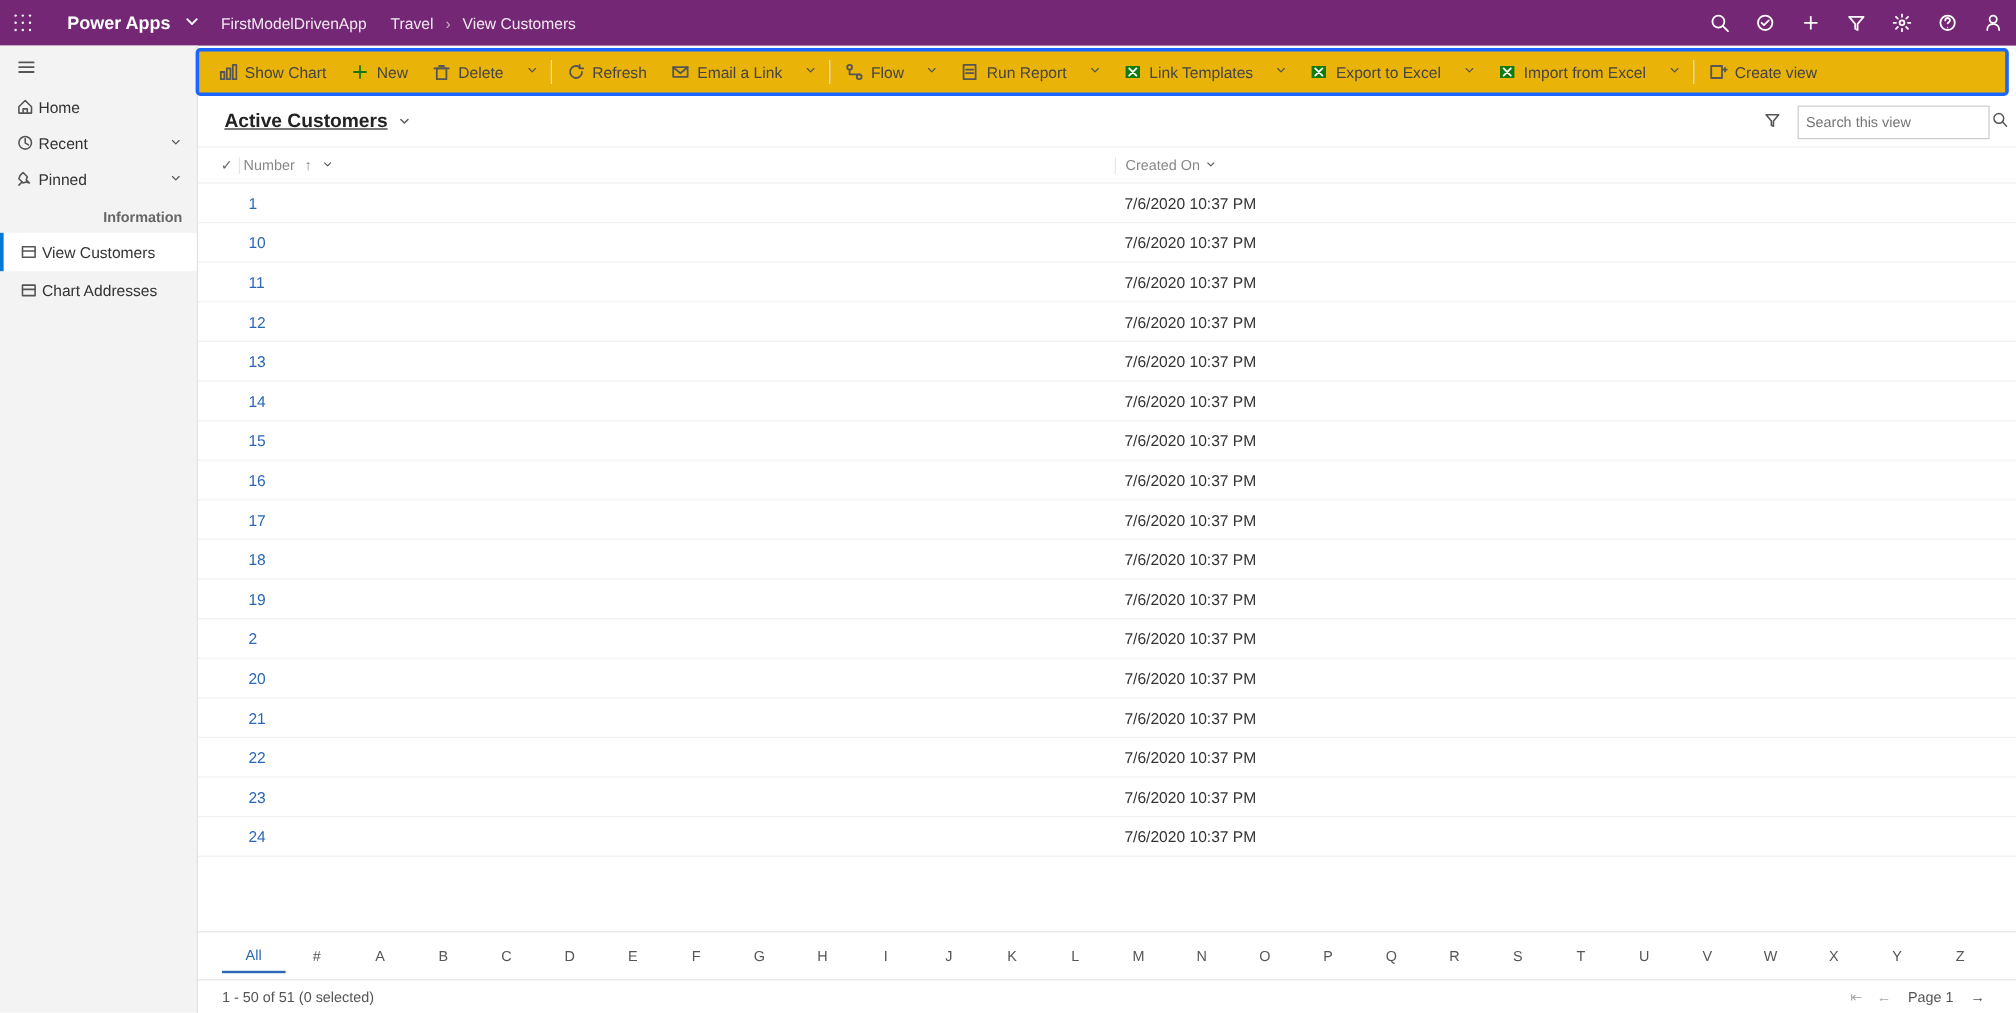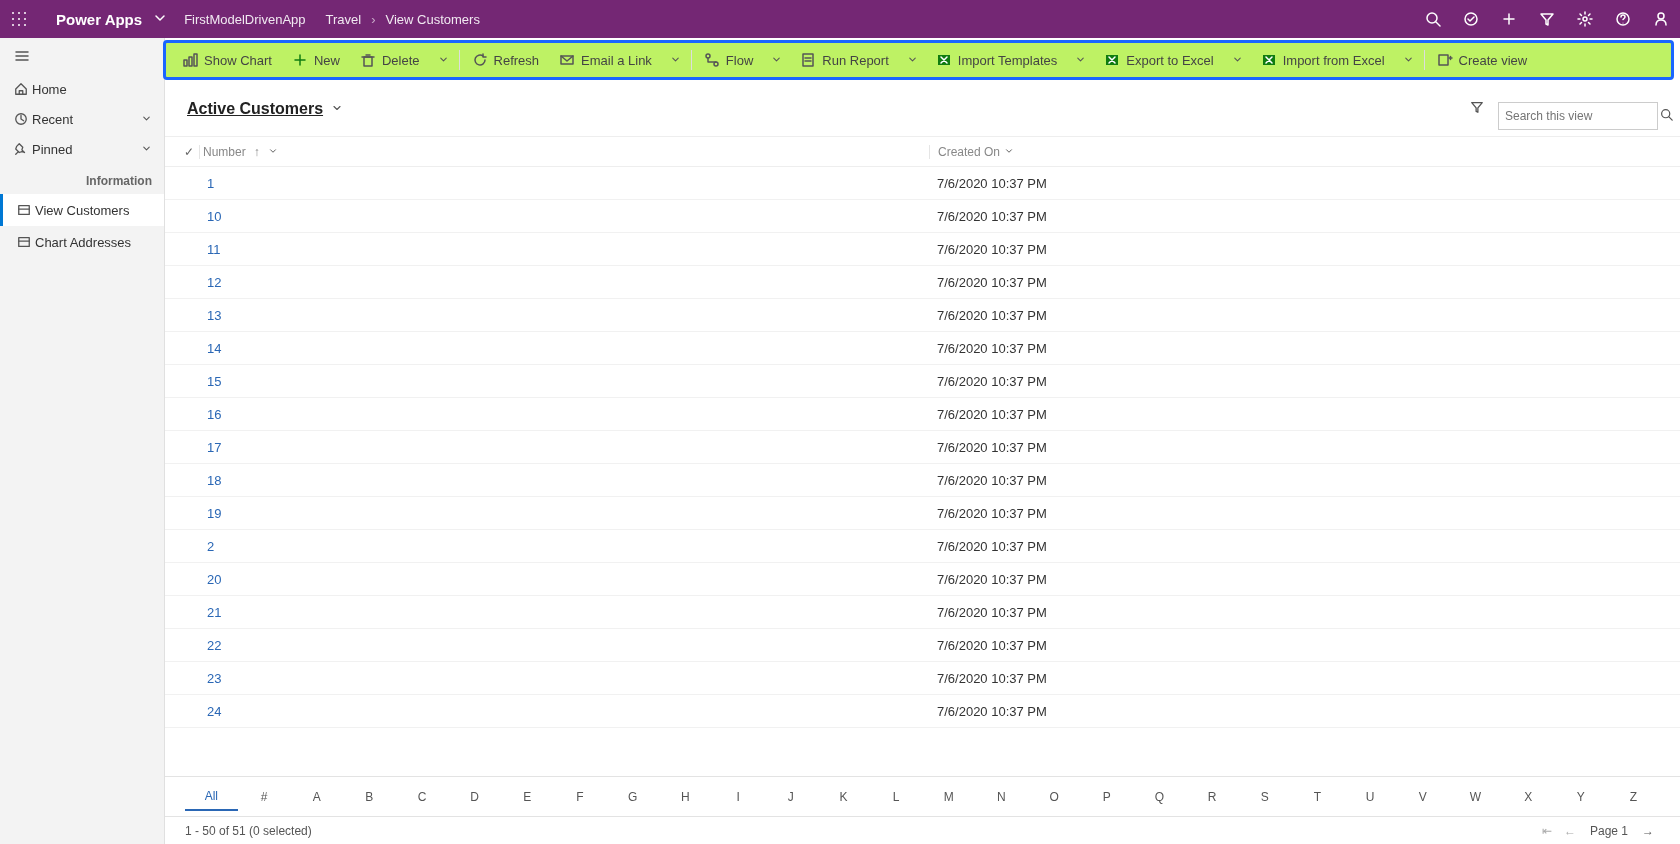--- a/index.html
+++ b/index.html
@@ -37,36 +37,36 @@
 .sidebar .sub-item { height:32px; display:flex; align-items:center; padding:0 12px 0 10px; font-size:13px; color:#333; cursor:pointer; border-left:3px solid transparent;}
 .sidebar .sub-item.active { background:#fff; border-left:3px solid #0078d4;}
 .sidebar .sub-item .ico { width:22px; display:flex;align-items:center;justify-content:center;}
 
 
 .main { flex:1; display:flex; flex-direction:column; min-width:0;}
 .command-bar-wrap {
   border:3px solid #1a66ff;
   border-radius:4px;
   margin:2px 6px 0 -2px;
-  background:#bef264;
+  background:#eab308;
 }
 .command-bar { height:34px; display:flex; align-items:center; padding:0 6px;}
 .cmd-btn { display:flex; align-items:center; height:100%; padding:0 10px; font-size:13px; color:#444; cursor:pointer; white-space:nowrap;}
 .cmd-btn .ico { width:16px; height:16px; margin-right:6px; display:flex;align-items:center;justify-content:center;}
 .cmd-btn .ico.green svg{stroke:#107c10;}
 .cmd-btn .ico.excel svg{fill:#107c10;stroke:none;}
 .cmd-chev { padding:0 8px; color:#888; cursor:pointer;}
 .cmd-sep { width:1px; height:20px; background:#ddd; margin:0 2px;}
 
 .view-header { display:flex; align-items:center; padding:8px 22px 2px;}
 .view-title { font-size:16px; font-weight:600; color:#222;text-decoration:underline;}
 .view-title-chev { margin-left:8px; color:#666; cursor:pointer; font-size:12px;}
 .view-header .flex { flex:1;}
 .filter-icon { margin-right:14px;color:#666;cursor:pointer;}
-.search-box { display:flex; align-items:center; border:1px solid #ccc; height:28px; width:160px; padding:0 6px; background:#fff;margin-top:14px;}
+.search-box { display:flex; align-items:center; border:1px solid #ccc; height:28px; width:160px; padding:0 6px; background:#fff;}
 .search-box input { border:none; outline:none; font-size:12px; flex:1; background:transparent;}
 .search-box .s-icon{color:#666;}
 
 .grid-wrap { flex:1; overflow-y:auto; border-top:1px solid #eee; margin:4px 0 0 0;}
 .grid-header-row { display:flex; align-items:center; height:30px; font-size:12px; color:#888; border-bottom:1px solid #eee; padding-left:14px; position:sticky; top:0; background:#fff;}
 .grid-header-row .check-col { width:20px; text-align:center; color:#666;}
 .grid-header-row .num-col { flex:0 0 730px; padding-left:3px; display:flex;align-items:center;gap:8px; border-left:1px solid #e5e5e5;}
 .grid-header-row .created-col { flex:1; border-left:1px solid #e5e5e5; padding-left:8px; display:flex;align-items:center;gap:4px;}
 .grid-row { display:flex; align-items:center; height:33px; font-size:13px; color:#333; border-bottom:1px solid #f1f1f1; padding-left:14px; cursor:pointer;}
 .grid-row .check-col { width:20px;}
@@ -308,21 +308,21 @@
       <div class="cmd-chev"><svg viewBox="0 0 16 16" width="11" height="11">
               <polyline points="4,6 8,10 12,6"></polyline>
             </svg></div>
       <div class="cmd-btn">
         <span class="ico excel">
               <svg viewBox="0 0 16 16">
                 <rect class="excel-rect" x="2" y="3" width="12" height="10"></rect>
                 <path d="M5 5l6 6M11 5l-6 6" stroke="#fff"></path>
               </svg>
             </span>
-        <span>Import Templates</span>
+        <span>Link Templates</span>
       </div>
       <div class="cmd-chev"><svg viewBox="0 0 16 16" width="11" height="11">
               <polyline points="4,6 8,10 12,6"></polyline>
             </svg></div>
       <div class="cmd-btn">
         <span class="ico excel">
               <svg viewBox="0 0 16 16">
                 <rect class="excel-rect" x="2" y="3" width="12" height="10"></rect>
                 <path d="M5 5l6 6M11 5l-6 6" stroke="#fff"></path>
               </svg>

